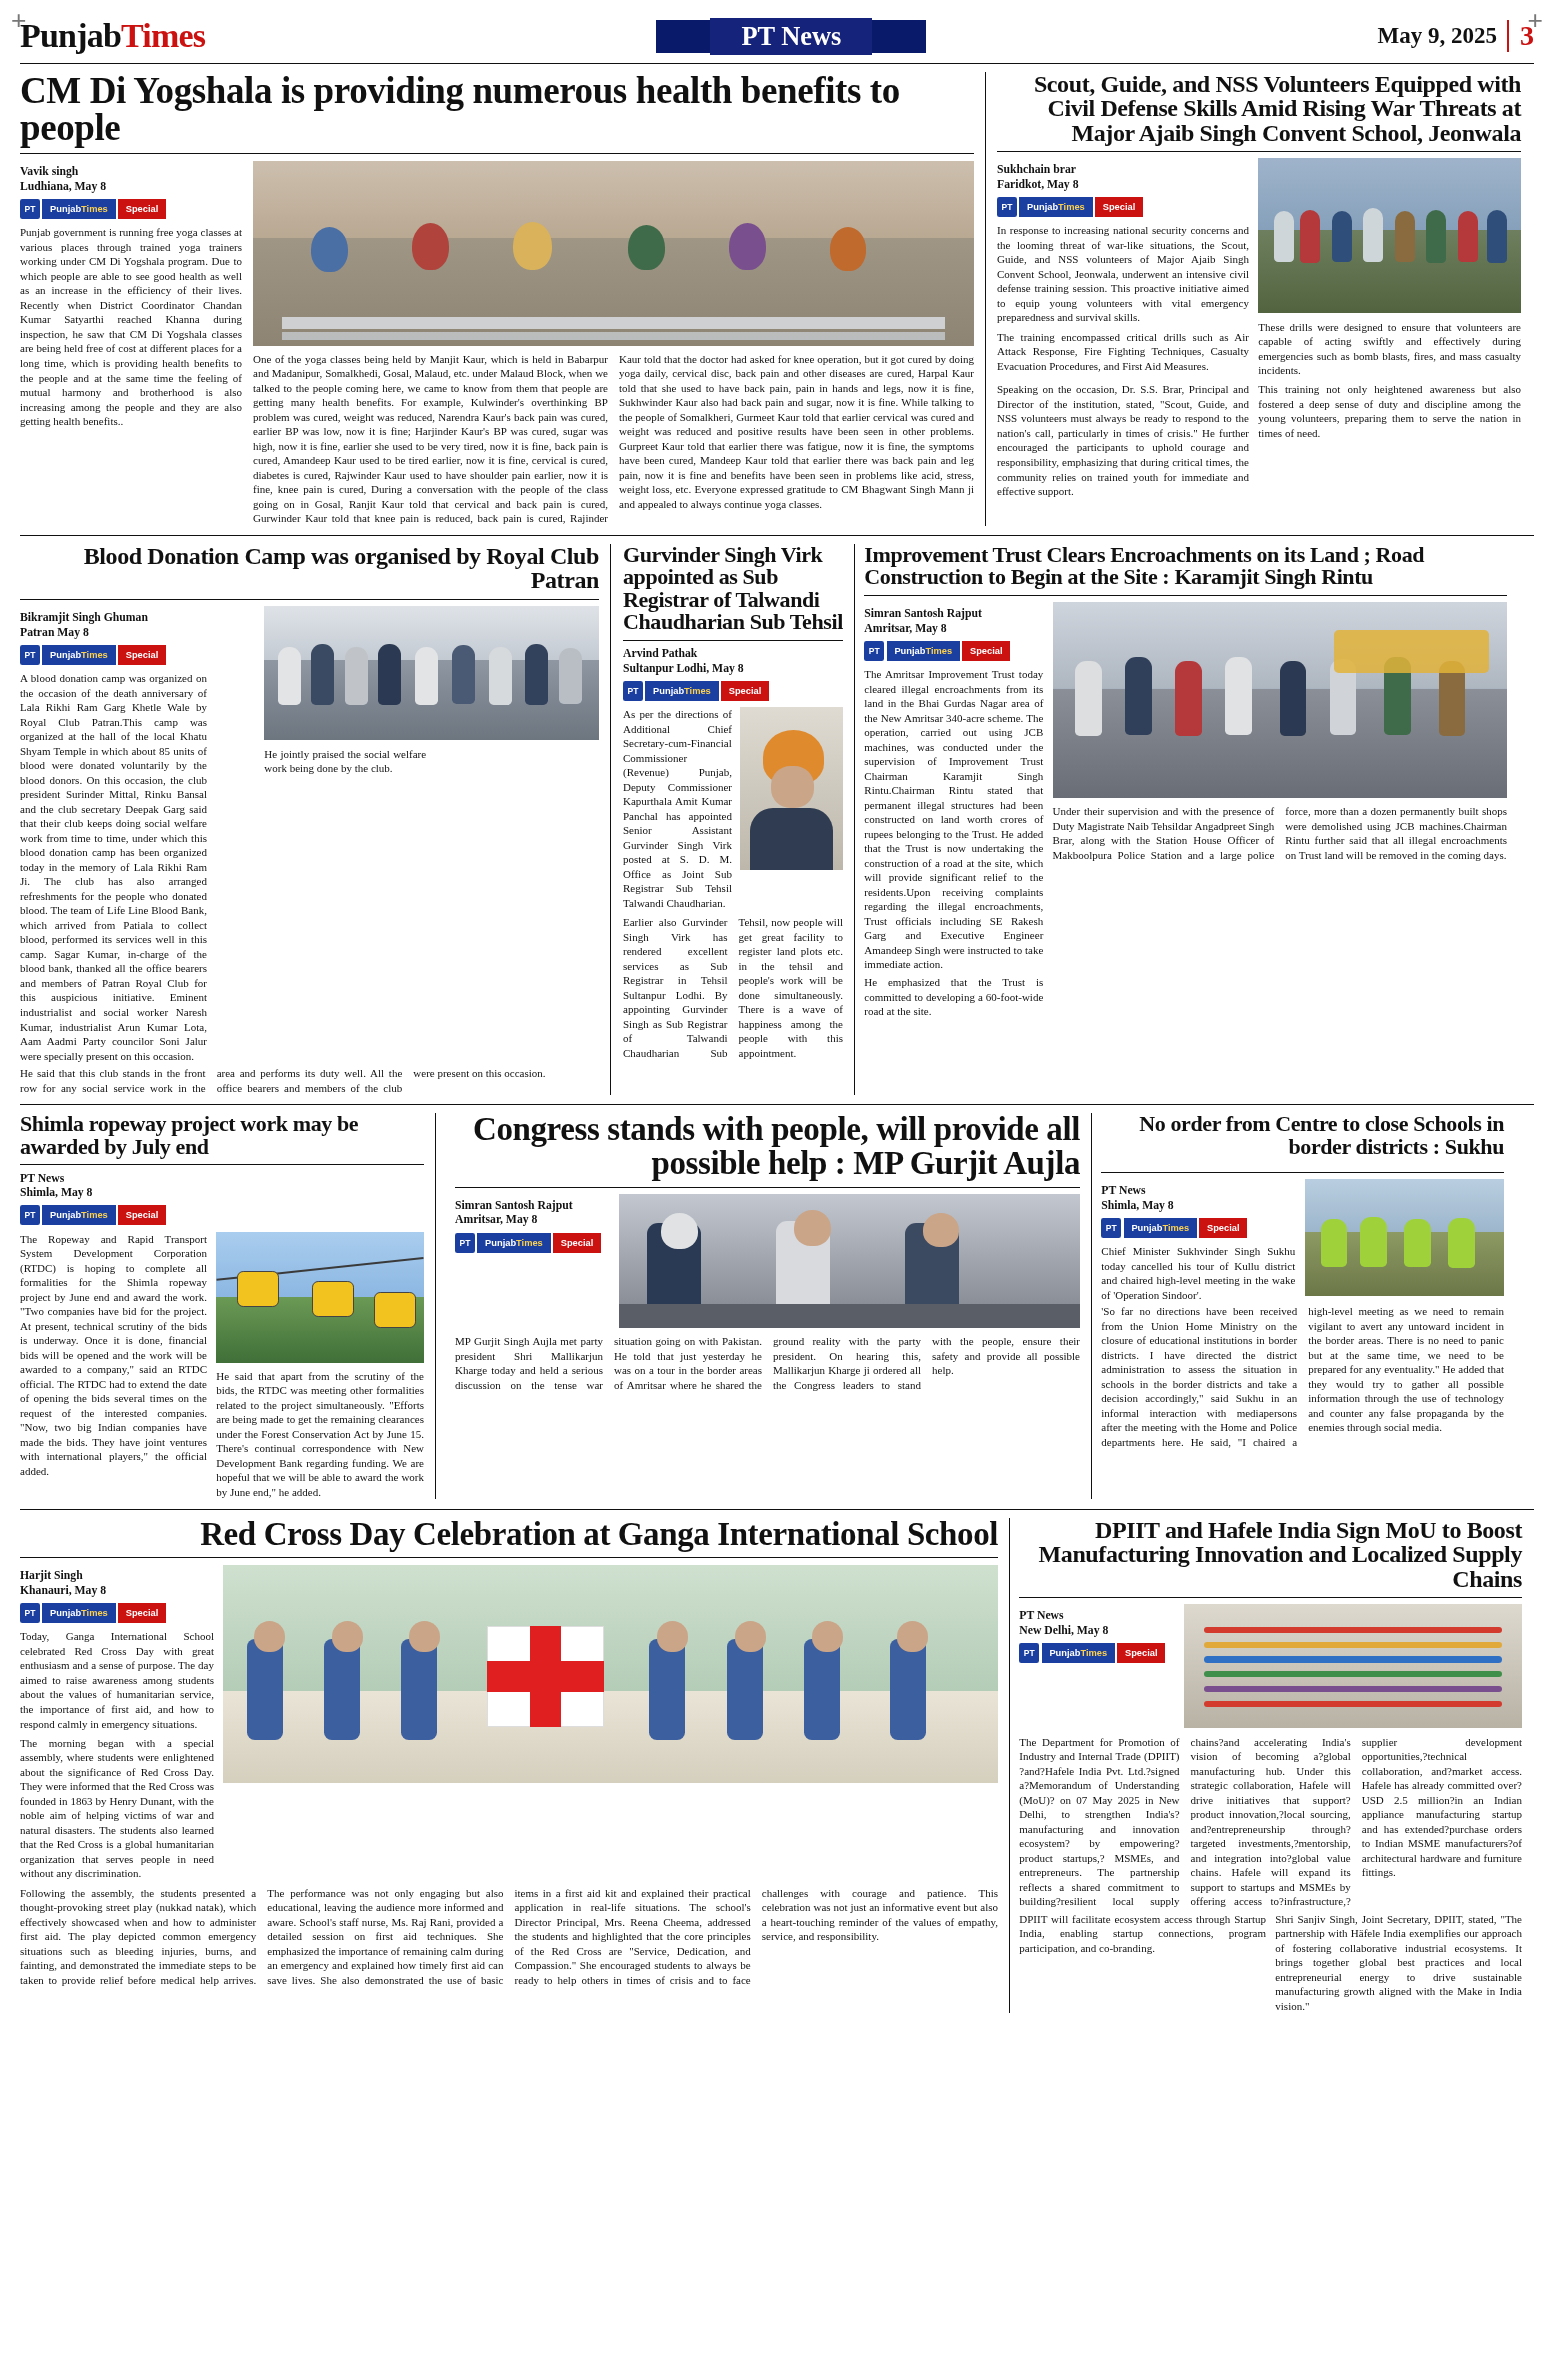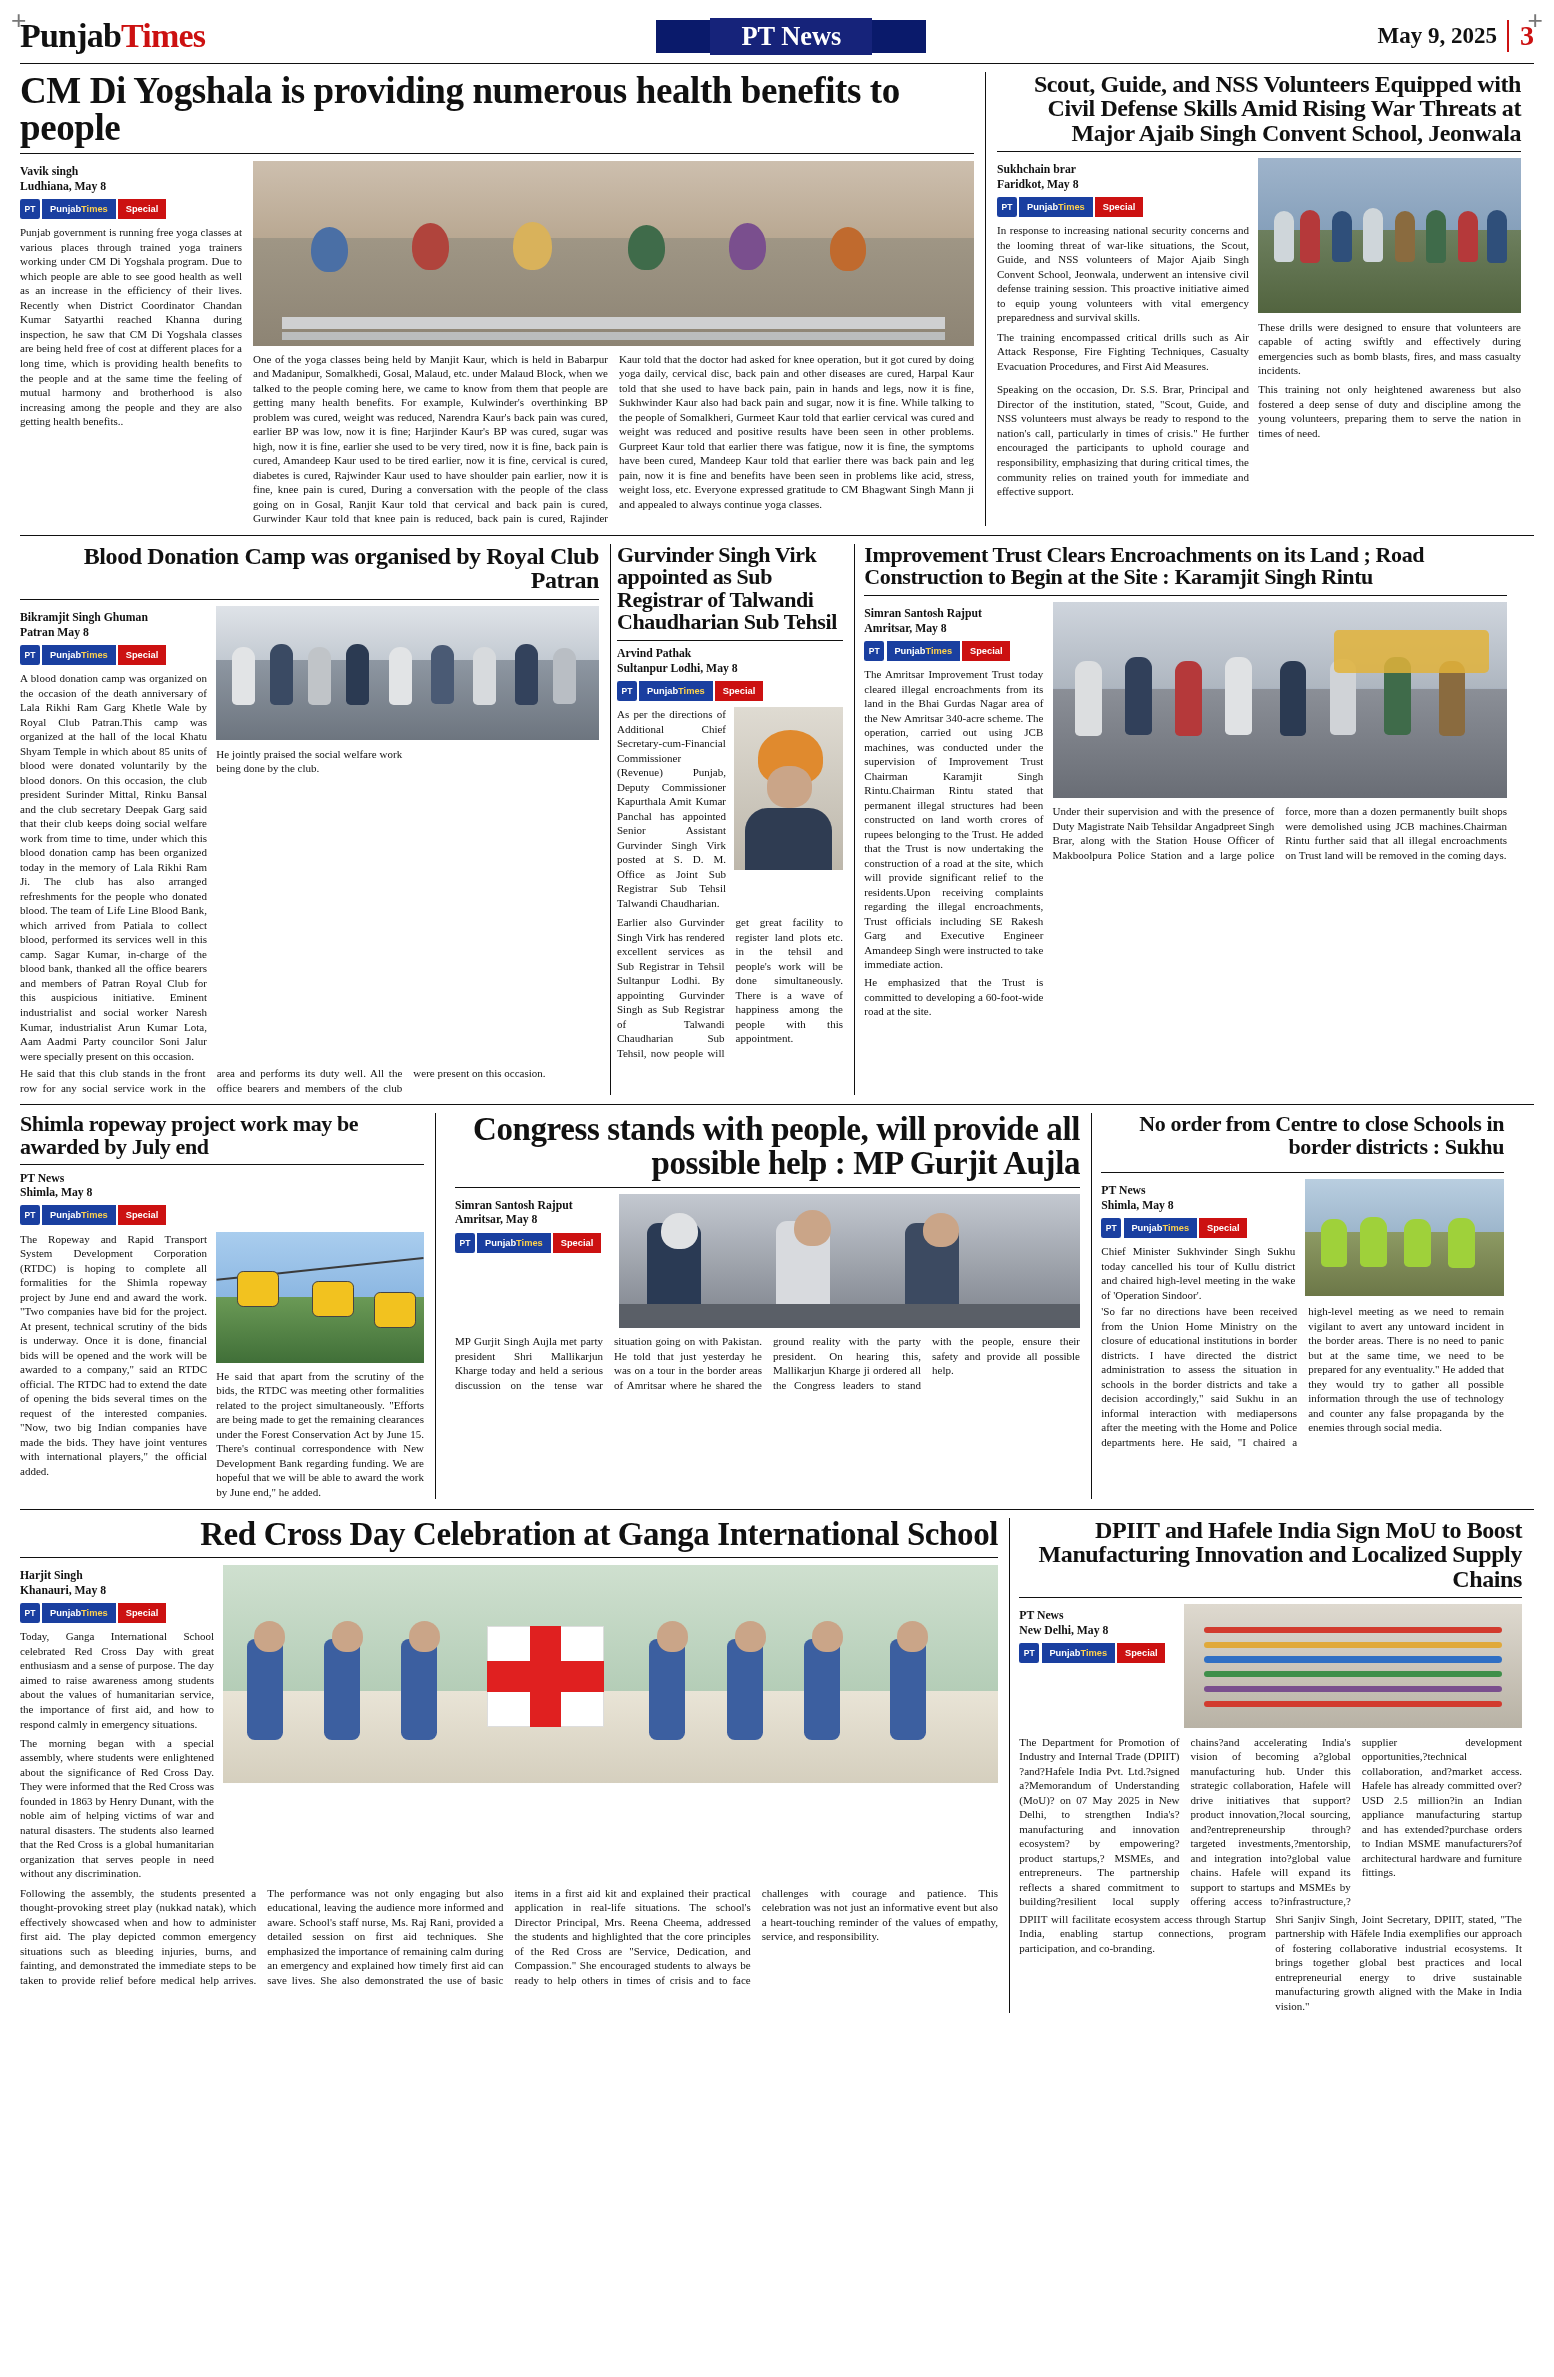--- a/index.html
+++ b/index.html
@@ -220,21 +220,21 @@
           <div class="tagstrip">
             <div class="tag-logo">PT</div>
             <div class="tag-name">
                 <span>Punjab</span>
                 <i>Times</i>
               </div>
             <div class="tag-special">Special</div>
           </div>
           <div class="body-col">A blood donation camp was organized on the occasion of the death anniversary of Lala Rikhi Ram Garg Khetle Wale by Royal Club Patran.This camp was organized at the hall of the local Khatu Shyam Temple in which about 85 units of blood were donated voluntarily by the blood donors. On this occasion, the club president Surinder Mittal, Rinku Bansal and the club secretary Deepak Garg said that their club keeps doing social welfare work from time to time, under which this blood donation camp has been organized today in the memory of Lala Rikhi Ram Ji. The club has also arranged refreshments for the people who donated blood. The team of Life Line Blood Bank, which arrived from Patiala to collect blood, performed its services well in this camp. Sagar Kumar, in-charge of the blood bank, thanked all the office bearers and members of Patran Royal Club for this auspicious initiative. Eminent industrialist and social worker Naresh Kumar, industrialist Arun Kumar Lota, Aam Aadmi Party councilor Soni Jalur were specially present on this occasion.</div>
         </div>
-        <div style="flex:1;">
+        <div style="flex:1;margin-left:48px;">
           <div class="photo ph-group" style="width:100%; height:134px; margin-bottom:6.2px;">
             <div class="strip" style="left:0;top:0;right:0;height:40%;background:linear-gradient(180deg,#dfe3e8,#c3cad2);"></div>
             <div class="strip" style="left:0;bottom:0;right:0;height:60%;background:linear-gradient(180deg,#8e97a2,#6d757f);"></div>
             <div class="figbody" style="left:4%; top:30%; width:23px; height:58px; background:#e2e4e6;"></div>
             <div class="figbody" style="left:14%; top:28%; width:23px; height:61px; background:#3a4a63;"></div>
             <div class="figbody" style="left:24%; top:30%; width:23px; height:58px; background:#c0c4c8;"></div>
             <div class="figbody" style="left:34%; top:28%; width:23px; height:61px; background:#2b3a52;"></div>
             <div class="figbody" style="left:45%; top:30%; width:23px; height:58px; background:#e2e4e6;"></div>
             <div class="figbody" style="left:56%; top:29%; width:23px; height:59px; background:#4a5a74;"></div>
             <div class="figbody" style="left:67%; top:30%; width:23px; height:58px; background:#d7dadd;"></div>
@@ -244,21 +244,21 @@
           <div class="flowcols2">
             <div class="body-col">He jointly praised the social welfare work being done by the club.</div>
           </div>
         </div>
       </div>
       <div class="flowcols3" style="margin-top:3.1px;">
         <div class="body-col">He said that this club stands in the front row for any social service work in the area and performs its duty well. All the office bearers and members of the club were present on this occasion.</div>
       </div>
     </div>
 
-    <div style="width:233px; padding-left:6px; border-left:1.6px solid #111;">
+    <div style="width:233px; padding-left:12px; border-left:1.6px solid #111;">
       <h2 class="hl med" style="margin:0 0 6.2px 0;">Gurvinder Singh Virk appointed as Sub Registrar of Talwandi Chaudharian Sub Tehsil</h2>
       <div class="rule thin" style="margin-bottom:6.2px;"></div>
       <div class="byline">
         <div>Arvind Pathak</div>
         <div>Sultanpur Lodhi, May 8</div>
       </div>
       <div class="tagstrip">
         <div class="tag-logo">PT</div>
         <div class="tag-name">
             <span>Punjab</span>

